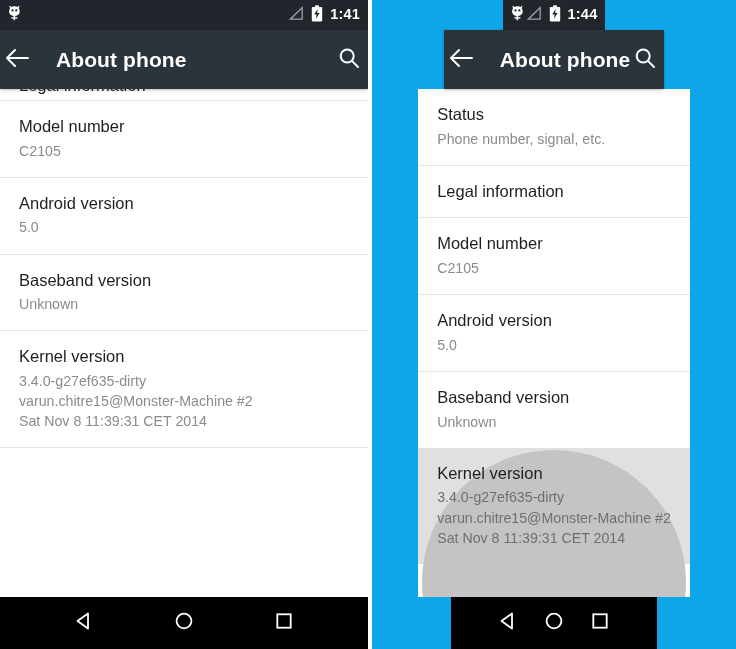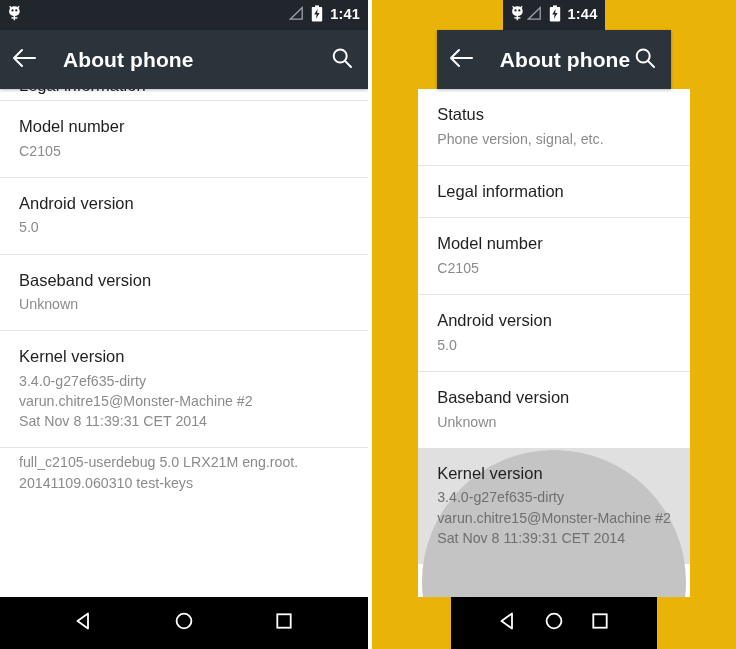--- a/index.html
+++ b/index.html
@@ -19,21 +19,21 @@
     height: 649px;
     display: flex;
     background: #ffffff;
   }
 
   
   .phone {
     position: relative;
     height: 649px;
     overflow: hidden;
-    background: #eab308;
+    background: #0ea5e9;
     display: flex;
     flex-direction: column;
   }
   .phone.left  { width: 368px; }
   .phone.gap   { width: 4px; background: #ffffff; }
   .phone.right { width: 364px; align-items: center; }
 
   
   .statusbar {
     height: 30px;
@@ -58,21 +58,21 @@
   }
   .ico { display: block; }
 
   
   .appbar {
     height: 59px;
     flex: 0 0 59px;
     background: #2b333b;
     display: flex;
     align-items: center;
-    padding: 0 11px;
+    padding: 0 4px;
     box-sizing: border-box;
     position: relative;
     z-index: 5;
     box-shadow: 0 1px 3px rgba(0,0,0,0.28);
   }
   .appbar .back { width: 34px; height: 34px; display: flex; align-items: center; justify-content: flex-start; cursor: pointer; }
   .appbar .title {
     flex: 1 1 auto;
     color: #ffffff;
     font-size: 21px;
@@ -259,22 +259,20 @@
 
       <div class="row">
         <div class="rtitle">Kernel version</div>
         <div class="rsub">3.4.0-g27ef635-dirty
 varun.chitre15@Monster-Machine #2
 Sat Nov 8 11:39:31 CET 2014</div>
       </div>
       <div class="divider"></div>
 
       <div class="row">
-        <div class="rsub">full_c2105-userdebug 5.0 LRX21M eng.root.
-20141109.060310 test-keys</div>
       </div>
 
     </div>
 
     <div class="navbar">
       <div class="navbtn">
         <span class="ico">
           <svg width="24" height="24" viewBox="0 0 24 24">
             <path d="M16 4.5 L5.5 12 L16 19.5 Z" fill="none" stroke="#ffffff" stroke-width="1.8" stroke-linejoin="round"></path>
           </svg>
@@ -351,21 +349,21 @@
             <path d="M15.2 15.1 L21 21" stroke="#ffffff" stroke-width="2" stroke-linecap="round"></path>
           </svg>
         </span>
       </div>
     </div>
 
     <div class="list">
 
       <div class="row">
         <div class="rtitle">Status</div>
-        <div class="rsub">Phone version, signal, etc.</div>
+        <div class="rsub">Phone number, signal, etc.</div>
       </div>
       <div class="divider"></div>
 
       <div class="row nosub">
         <div class="rtitle">Legal information</div>
       </div>
       <div class="divider"></div>
 
       <div class="row">
         <div class="rtitle">Model number</div>

